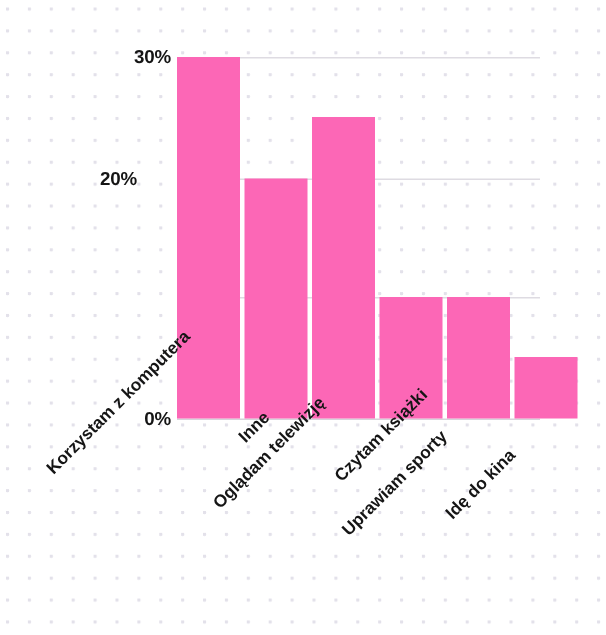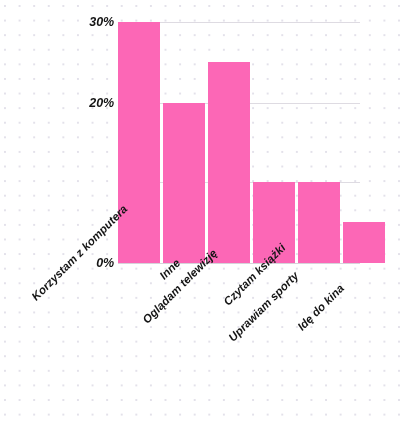--- a/index.html
+++ b/index.html
@@ -23,22 +23,22 @@
     width: 404px; height: 423px;
     background-color: #ffffff;
     background-image:
       radial-gradient(circle at 1px 1px, #e3e1ea 1px, transparent 1.4px);
     background-size: 14.6px 14.6px;
     background-position: 4px 5px;
   }
 
   #chart-area {
     position: absolute;
-    left: 0; top: 0;
-    width: 404px; height: 313px; font-style: italic;
+    left: 0; top: 16px;
+    width: 404px; height: 313px;
   }
 
   
 
   .gridline {
     position: absolute;
     left: 118px;
     width: 242px;
     height: 1px;
     background: #dedbe2;
@@ -79,21 +79,21 @@
 <div id="dot-bg"></div>
 
 <div id="chart-area">
 
   <div class="gridline" style="top:21.5px;"></div>
   <div class="gridline" style="top:103px;"></div>
   <div class="gridline" style="top:181.7px;"></div>
   <div class="gridline baseline" style="top:263px;"></div>
 
   <div class="ytick" style="top:15.5px;">30%</div>
-  <div class="ytick" style="top:97px;">20%</div>
+  <div class="ytick" style="top:97px;text-align:center;">20%</div>
   <div class="ytick" style="top:257px;">0%</div>
 
   <div class="bar" style="left:118px;  width:42px; top:21.5px;  height:241.5px;"></div>
   <div class="bar" style="left:163px;  width:42px; top:103px;   height:160px;"></div>
   <div class="bar" style="left:208px;  width:42px; top:61.7px;  height:201.3px;"></div>
   <div class="bar" style="left:253px;  width:42px; top:181.7px; height:81.3px;"></div>
   <div class="bar" style="left:298px;  width:42px; top:181.7px; height:81.3px;"></div>
   <div class="bar" style="left:343px;  width:42px; top:222.2px; height:40.8px;"></div>
 
   <div class="xlabel" style="left:30px;  top:295px;">Korzystam z komputera</div>

